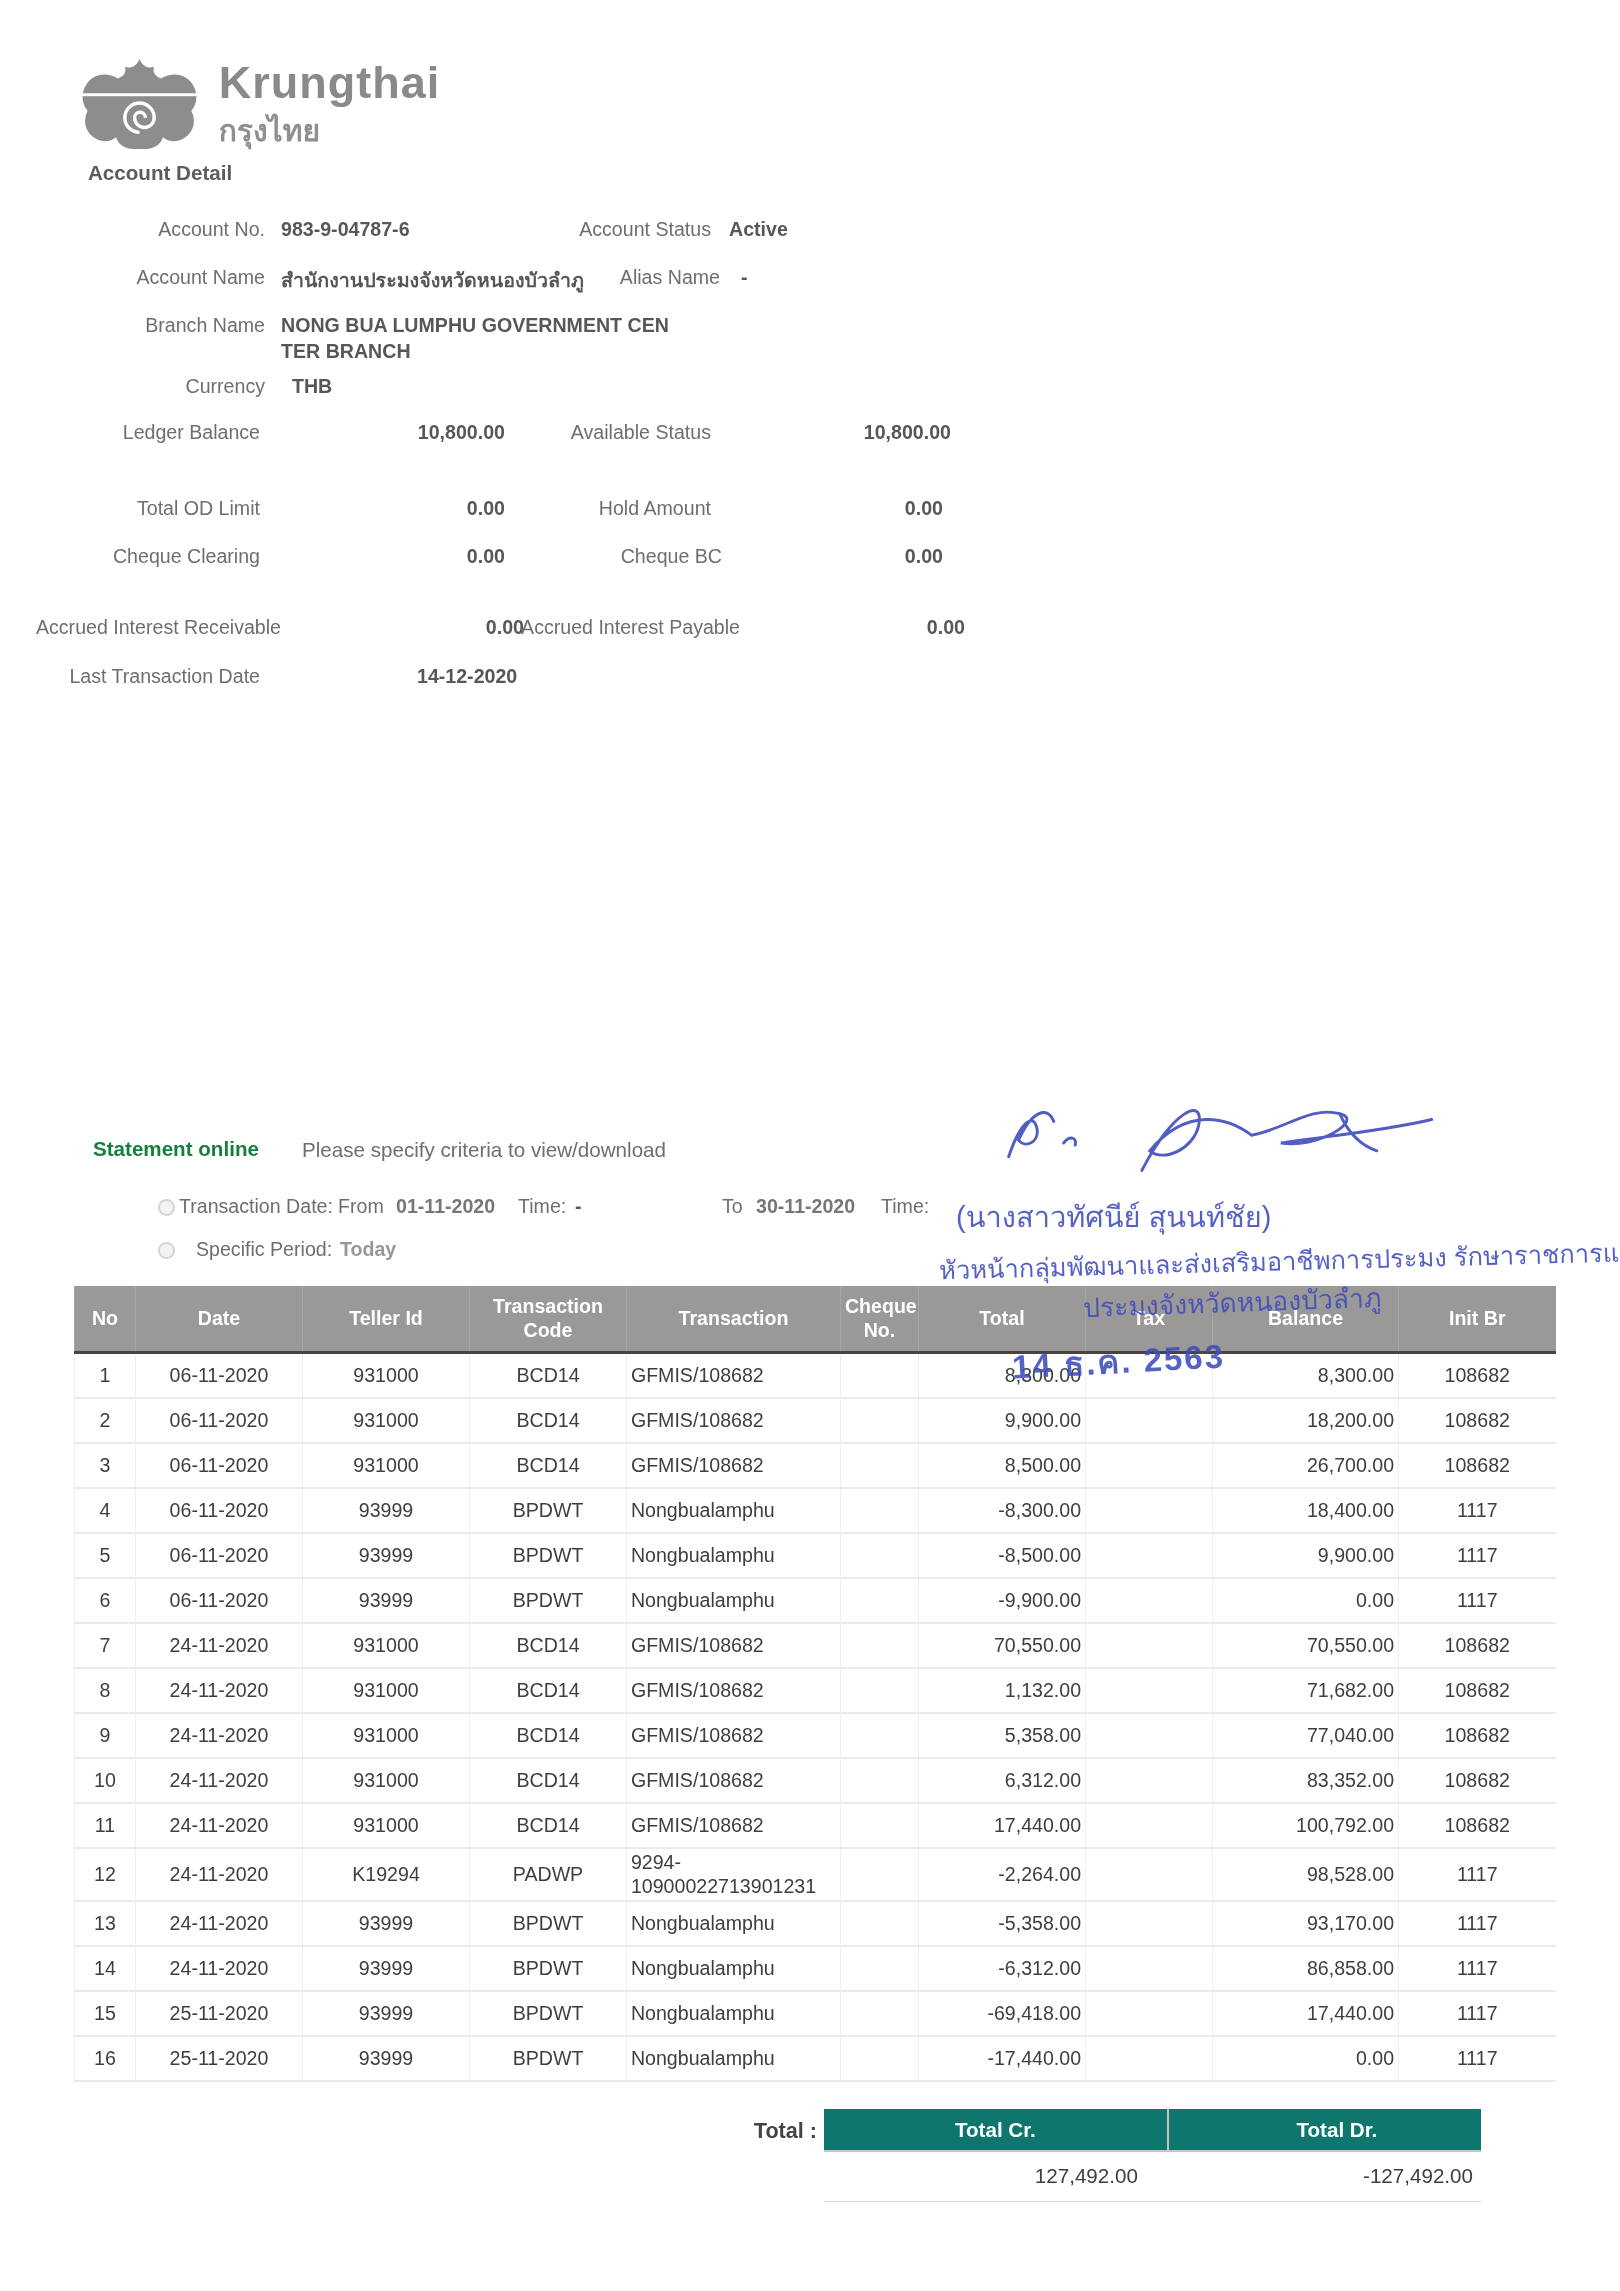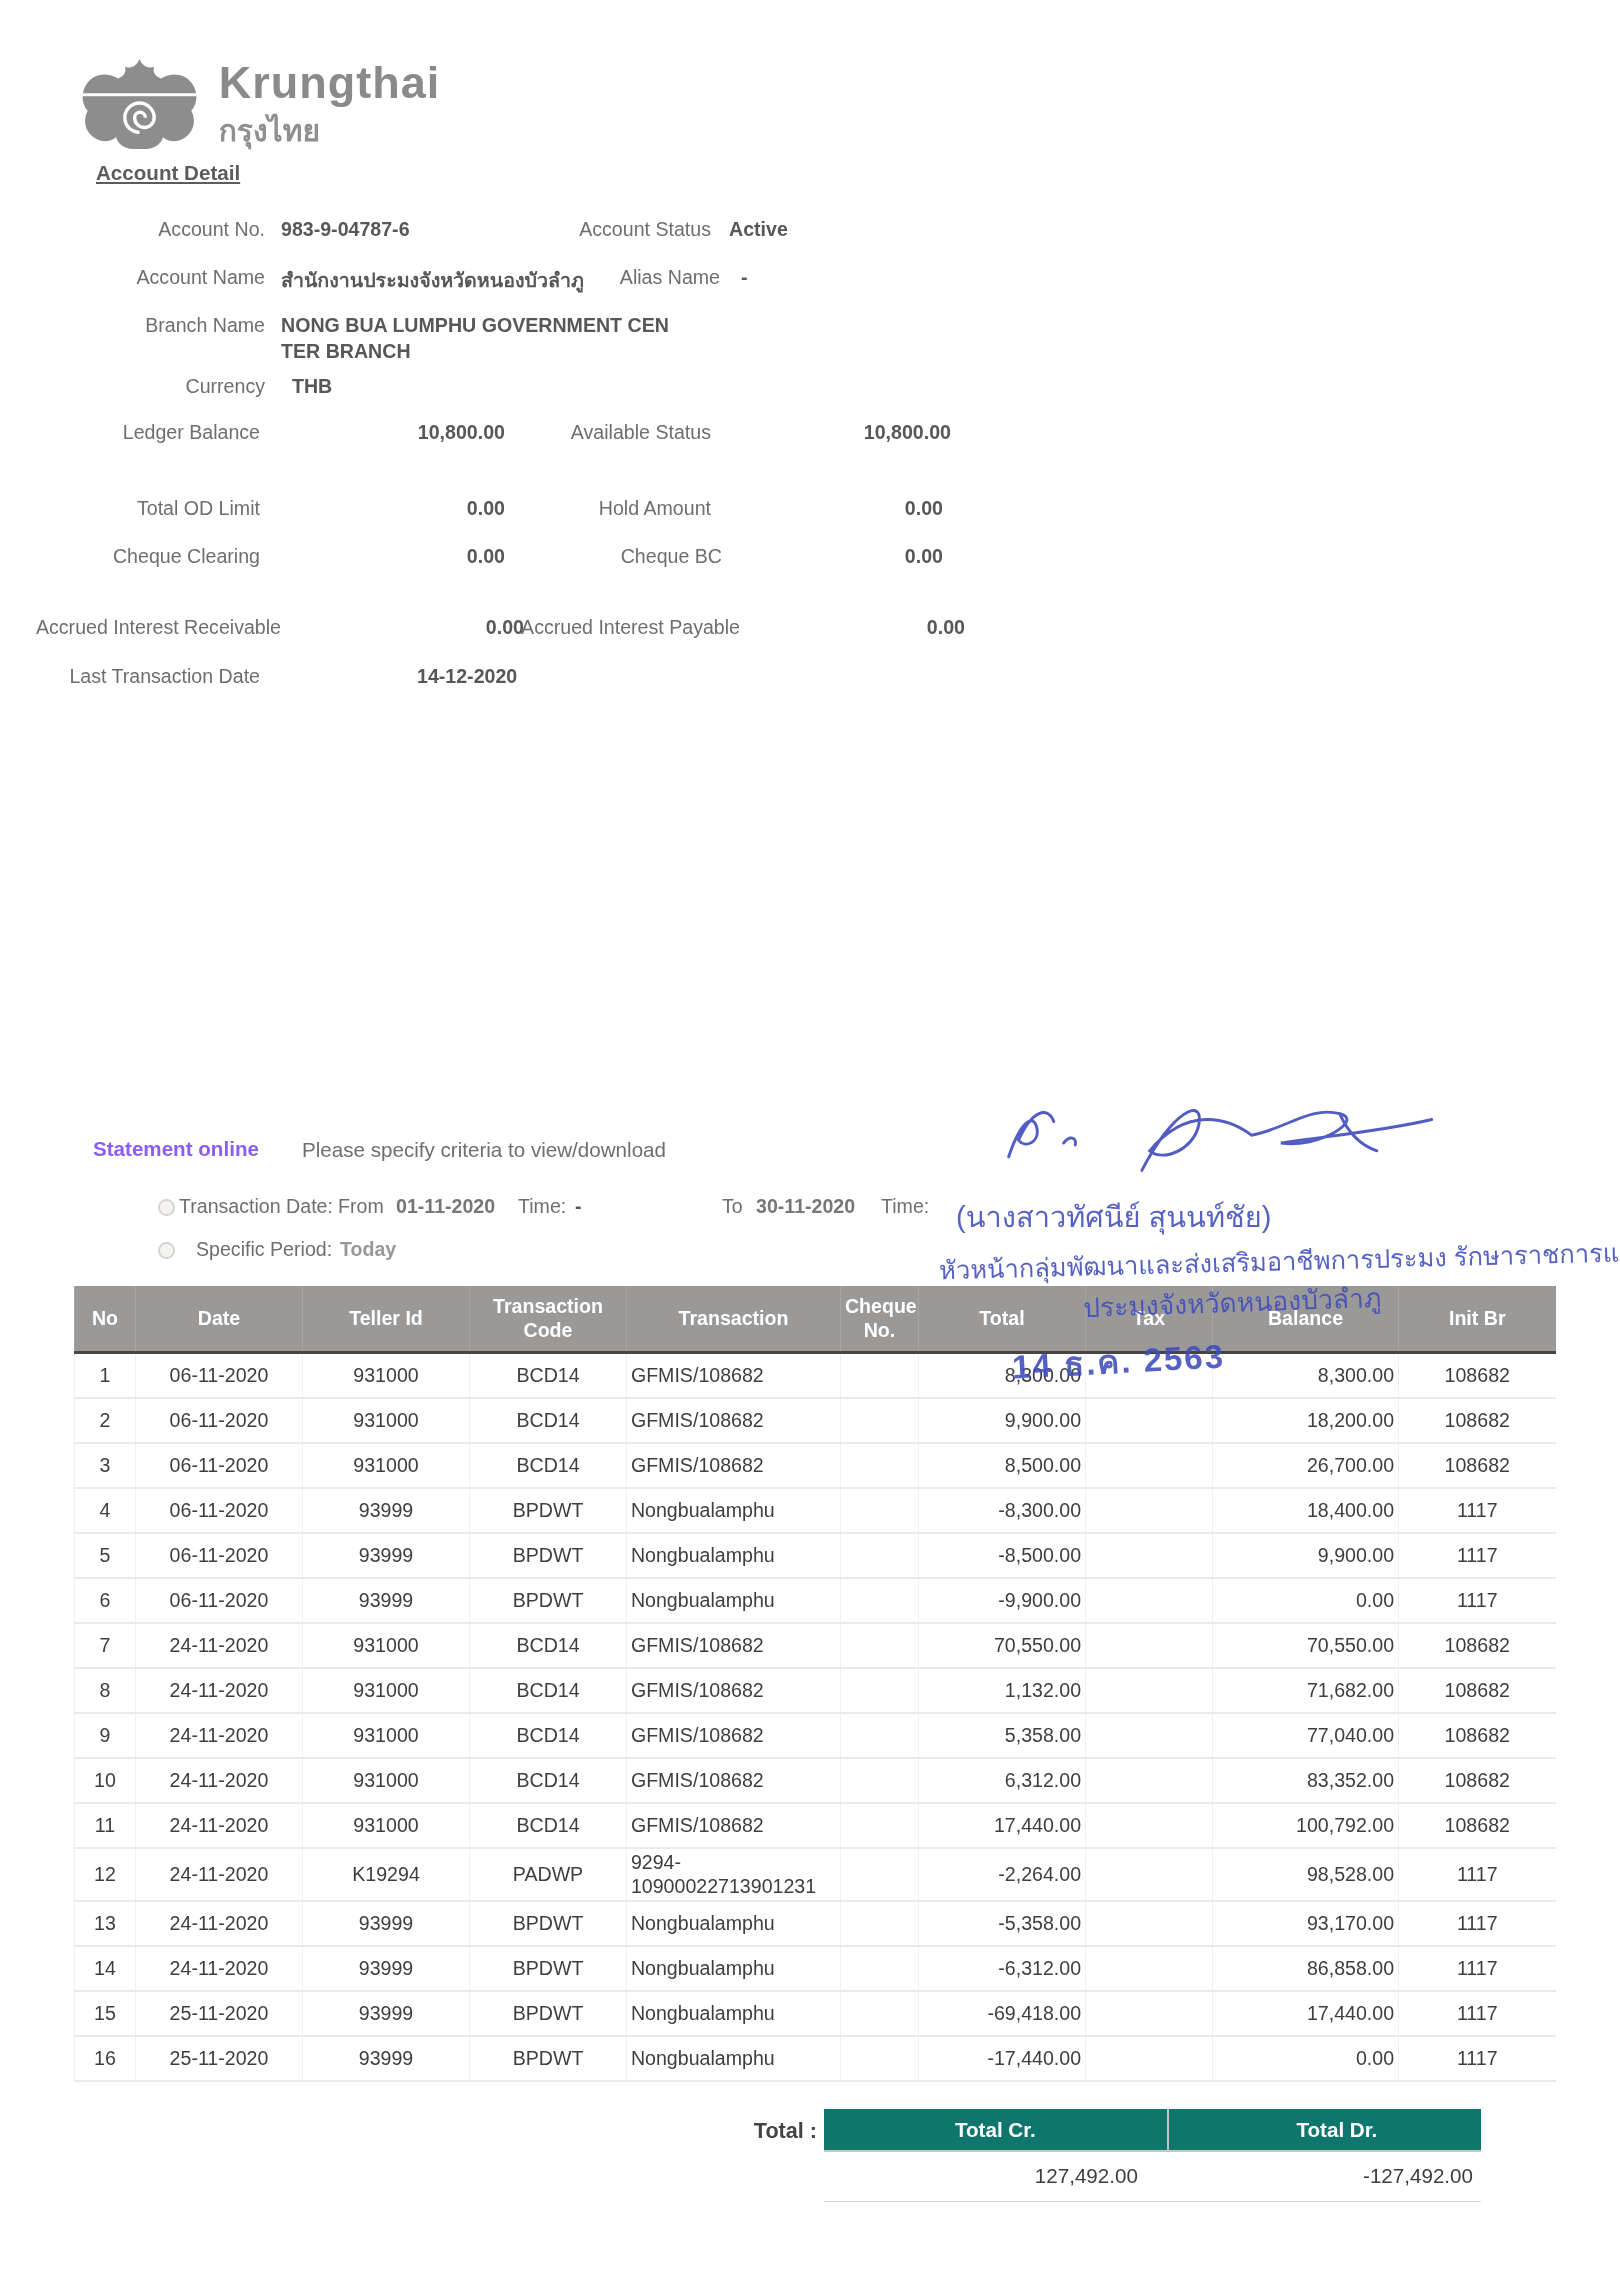--- a/index.html
+++ b/index.html
@@ -13,21 +13,21 @@
   .brand-th{font-size:30px;font-weight:bold;color:#8f8f8f;margin-top:2px;}
   
   .doc-title{font-size:20.6px;font-weight:bold;color:#5c5c5c;}
   
   .lbl{position:absolute;font-size:19.6px;color:#6e6e6e;white-space:nowrap;}
   .lblr{text-align:right;}
   .val{position:absolute;font-size:19.6px;font-weight:bold;color:#575757;white-space:nowrap;}
   .valr{text-align:right;}
   .val-th{font-family:"Liberation Serif", serif;}
   
-  .stmt-title{font-size:20.6px;font-weight:bold;color:#8b5cf6;}
+  .stmt-title{font-size:20.6px;font-weight:bold;color:#15803d;}
   .stmt-sub{font-size:20.6px;color:#6e6e6e;}
   .radio{position:absolute;width:12.7px;height:12.7px;border-radius:50%;
          border:2px solid #d6d4d1;background:#f4f3f1;}
   
   .txn-wrap{position:absolute;left:74px;top:1286px;width:1480px;}
   table.txn{border-collapse:collapse;table-layout:fixed;width:1480px;}
   table.txn thead th{
     background:#9b9998;color:#ffffff;font-weight:bold;font-size:19.6px;
     height:65px;vertical-align:middle;border-bottom:3.9px solid #454545;
     border-left:1px solid #a8a6a5;padding:0 3.9px;line-height:23.5px;
@@ -70,21 +70,21 @@
         <rect x="8" y="38" width="118" height="3" fill="#ffffff"></rect>
         <path d="M67 78a15 15 0 0 1-15-15 15 15 0 0 1 30 0 10 10 0 0 1-20 0 5.5 5.5 0 0 1 11 0" fill="none" stroke="#ffffff" stroke-width="3.5"></path>
       </svg>
     </span>
     <span>
       <div class="brand-en">Krungthai</div>
       <div class="brand-th">กรุงไทย</div>
     </span>
   </div>
 
-  <div class="abs doc-title" style="left:96px;top:161px;text-decoration:underline;">Account Detail</div>
+  <div class="abs doc-title" style="left:88px;top:161px;">Account Detail</div>
 
   <div class="lbl lblr" style="left:69px;top:218px;width:196px;">Account No.</div>
   <div class="val" style="left:281px;top:218px;">983-9-04787-6</div>
   <div class="lbl lblr" style="left:515px;top:218px;width:196px;">Account Status</div>
   <div class="val" style="left:729px;top:218px;">Active</div>
 
   <div class="lbl lblr" style="left:69px;top:266px;width:196px;">Account Name</div>
   <div class="val val-th" style="left:281px;top:264px;">สำนักงานประมงจังหวัดหนองบัวลำภู</div>
   <div class="lbl lblr" style="left:524px;top:266px;width:196px;">Alias Name</div>
   <div class="val" style="left:741px;top:266px;">-</div>

